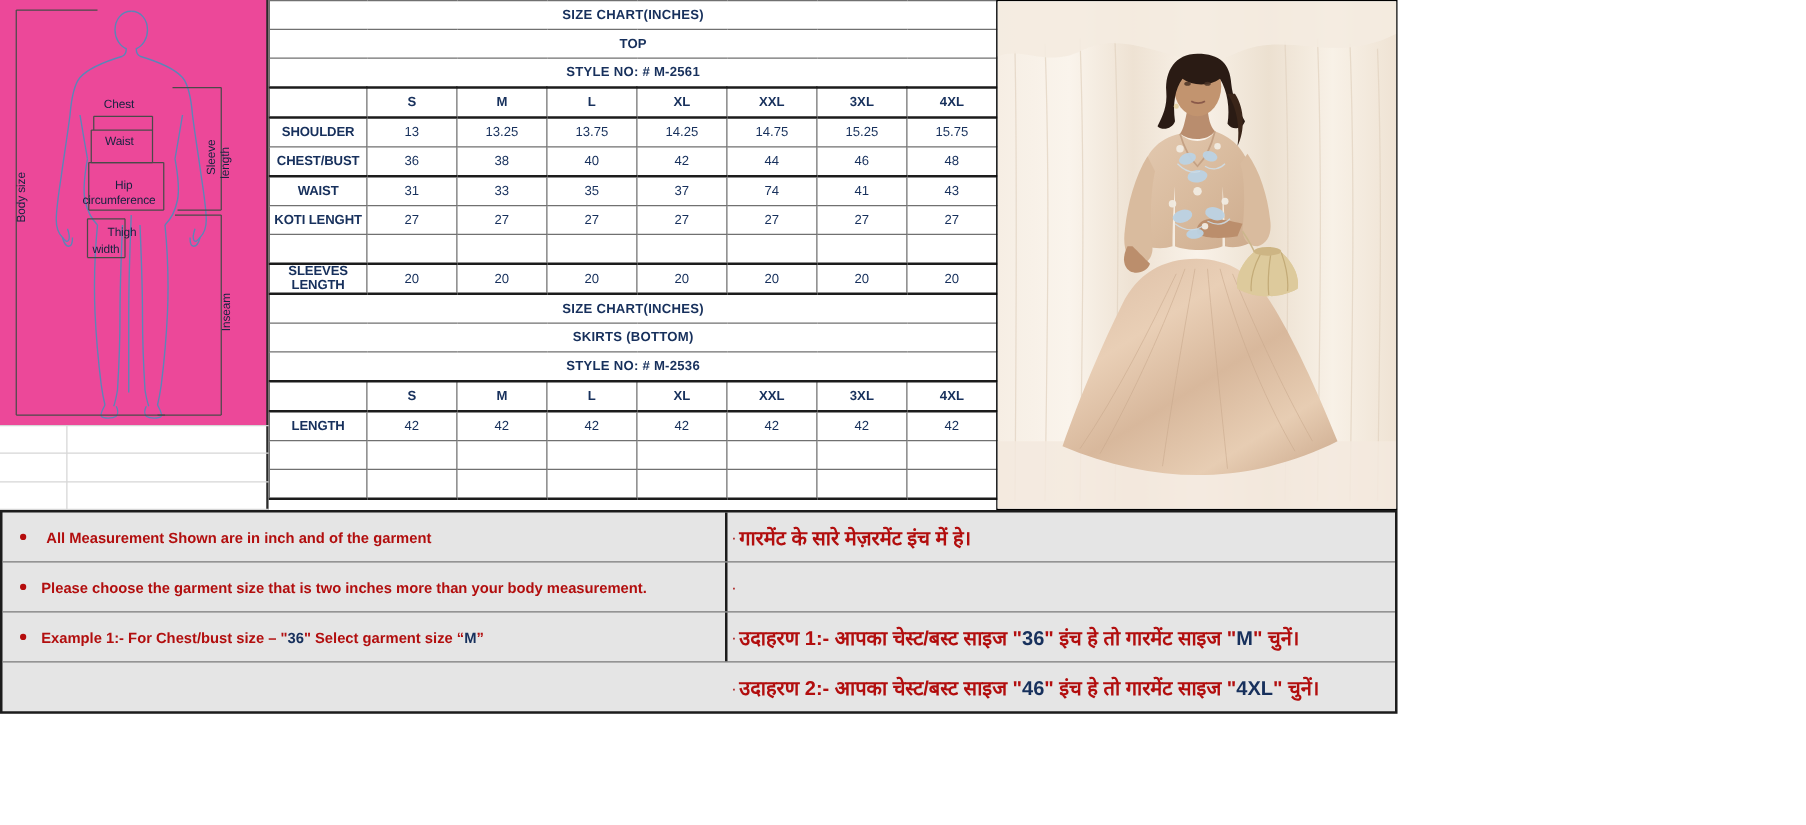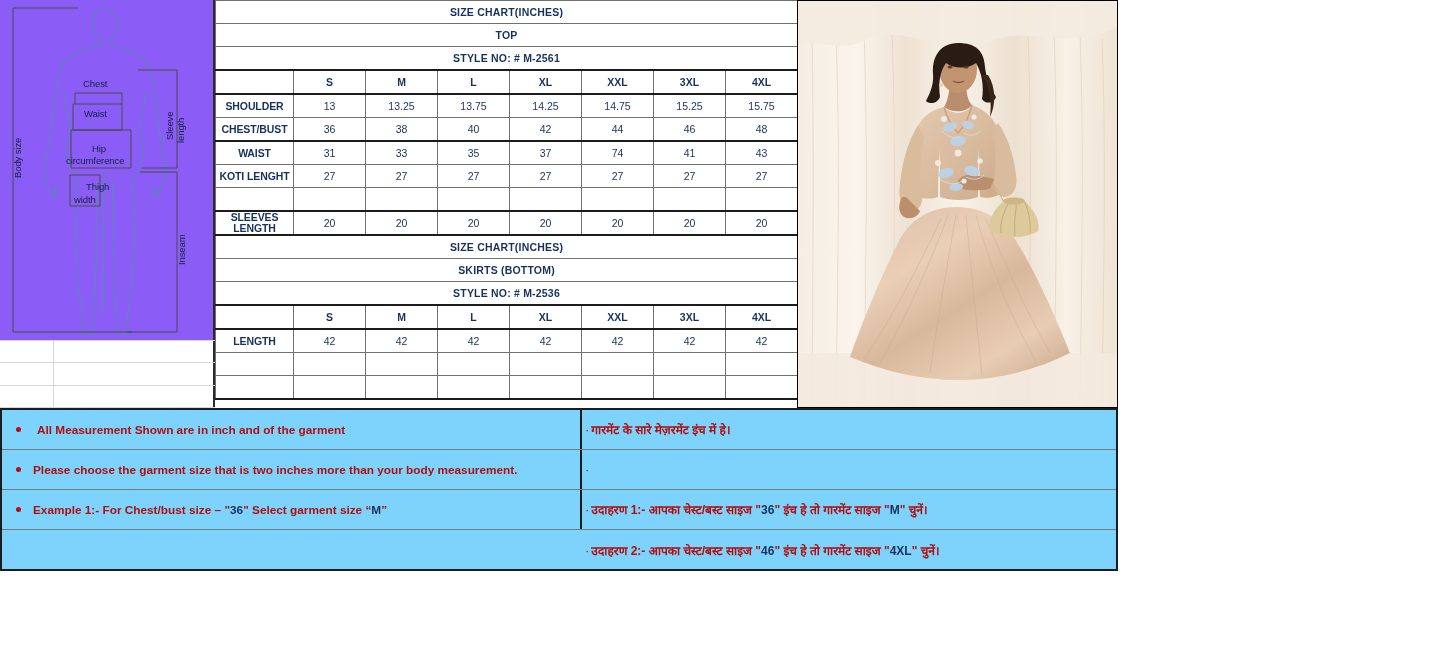--- a/index.html
+++ b/index.html
@@ -4,21 +4,21 @@
 <style>
   html,body{margin:0;padding:0;background:#ffffff;}
   body{width:1445px;height:660px;font-family:"Liberation Sans",sans-serif;overflow:hidden;}
 
   #page{position:relative;width:1445px;height:660px;background:#fff;}
 
   
   #topblock{position:absolute;left:0;top:0;width:1118px;height:408px;}
 
   
-  #diagram{position:absolute;left:0;top:0;width:215px;height:340px;background:#8b5cf6;
+  #diagram{position:absolute;left:0;top:0;width:215px;height:340px;background:#ec4899;
            border-right:2px solid #2b2b2b;box-sizing:border-box;}
   #diagram svg{position:absolute;left:0;top:0;}
   .dlabel{position:absolute;font-size:9.5px;color:#14223f;font-family:"Liberation Sans",sans-serif;
           white-space:nowrap;letter-spacing:-.1px;}
   .dlabel.vert{transform-origin:0 0;}
 
   
   #gridzone{position:absolute;left:0;top:340px;width:215px;height:68px;
             border-right:2px solid #2b2b2b;box-sizing:border-box;background:#fff;}
   #gridzone .hl{position:absolute;left:0;width:215px;height:1px;background:#d6d6d6;}
@@ -39,34 +39,34 @@
   .tallrow td{height:31px;}
   .twolines{line-height:11px;}
 
   
   #photo{position:absolute;left:797px;top:0;width:321px;height:408px;overflow:hidden;
          border:1px solid #000;box-sizing:border-box;}
   #photo svg{display:block;}
 
   
   #notes{position:absolute;left:0;top:408px;width:1118px;height:163px;
-         border:2px solid #1c1c1c;box-sizing:border-box;background:#7dd3fc;}
+         border:2px solid #1c1c1c;box-sizing:border-box;background:#e5e5e5;}
   .nrow{position:relative;height:40px;border-bottom:1px solid #7a7a7a;box-sizing:border-box;}
   .nrow:last-child{border-bottom:none;}
   .ncell-en{position:absolute;left:0;top:0;width:580px;height:100%;
             border-right:2px solid #1c1c1c;box-sizing:border-box;display:flex;align-items:center;}
   .ncell-hi{position:absolute;left:580px;top:0;right:0;height:100%;
             display:flex;align-items:center;}
   .bullet{display:inline-block;width:5px;height:5px;border-radius:50%;background:#b50d0d;
           margin:0 12px 0 14px;flex:0 0 auto;}
   .hidot{display:inline-block;color:#a81111;font-size:13px;margin:0 2px 0 3px;flex:0 0 auto;}
   .ntext{color:#b20e0e;font-size:11.8px;font-weight:bold;font-family:"Liberation Sans",sans-serif;
          white-space:nowrap;}
   .ntext .hl{color:#17305c;}
-  .htext{color:#b20e0e;font-size:12px;font-weight:bold;
+  .htext{color:#b20e0e;font-size:16px;font-weight:bold;
          font-family:"Liberation Sans","DejaVu Sans",sans-serif;white-space:nowrap;}
   .htext .hl{color:#17305c;}
   .indent1{margin-left:4px;}
 </style>
 </head>
 <body>
 
 <div id="page">
 
   <div id="topblock">

